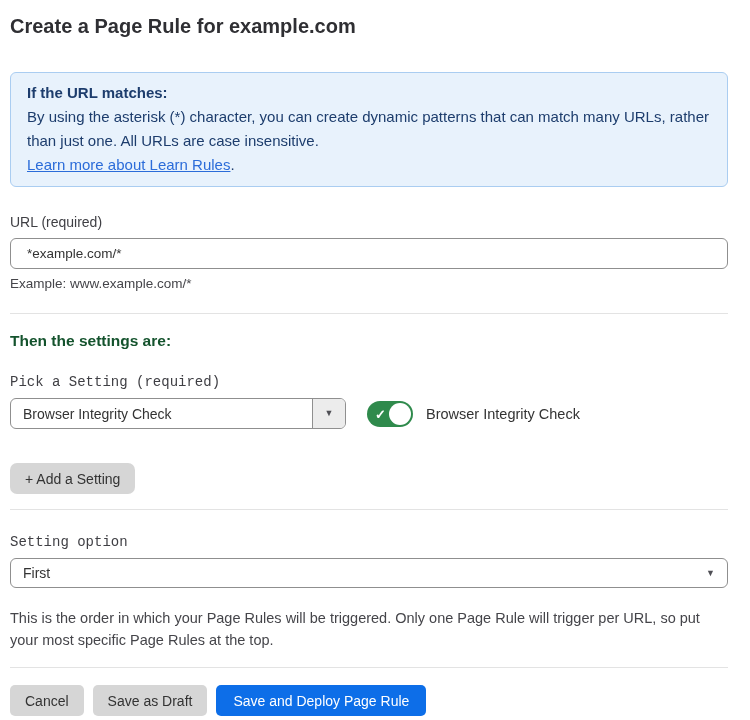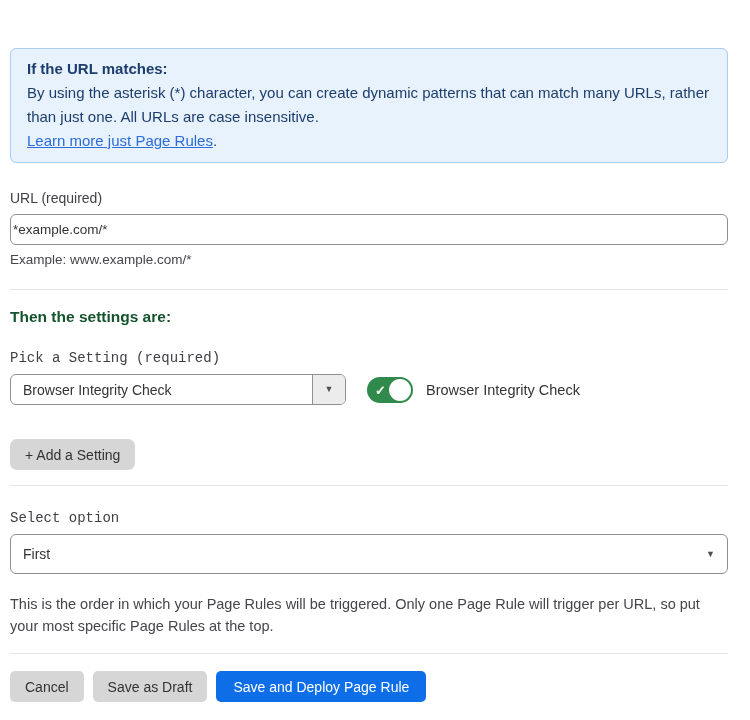--- a/index.html
+++ b/index.html
@@ -44,21 +44,21 @@
     text-decoration:underline;
     cursor:pointer;
   }
   .field-label{
     font-size:14px;color:#3f3f44;margin-bottom:8px;
   }
   .text-input{
     width:100%;height:31px;
     border:1px solid var(--border-gray);
     border-radius:6px;
-    padding:0 2px;
+    padding:0 16px;
     font-family:"Liberation Sans", sans-serif;
     font-size:13.5px;color:var(--text-dark);
     background:#fff;
     outline:none;
     display:block;
   }
   .example-text{font-size:13.5px;color:var(--text-mid);margin-top:7px;}
   .divider{border:none;border-top:1px solid var(--divider);margin:22px 0 0 0;}
   .section-heading{
     font-size:15.5px;font-weight:bold;color:#14532d;margin-top:18px;
@@ -99,21 +99,21 @@
   .gray-btn{
     display:inline-block;border:none;cursor:pointer;
     background:var(--btn-gray);color:var(--text-dark);
     font-family:"Liberation Sans", sans-serif;
     font-size:14px;height:31px;padding:0 15px;
     border-radius:5px;
   }
   .add-setting-btn{margin-top:34px;border-radius:7px;}
   .divider-2{margin-top:15px;}
   .full-select{
-    width:100%;height:40px;
+    width:100%;height:30px;
     border:1px solid var(--border-gray);border-radius:6px;
     display:flex;align-items:center;justify-content:space-between;
     padding:0 12px;background:#fff;cursor:pointer;
     font-size:14px;color:var(--text-dark);
   }
   .help-text{
     font-size:14.5px;color:var(--text-mid);
     line-height:22px;margin-top:19px;
   }
   .divider-3{margin-top:16px;}
@@ -123,25 +123,26 @@
     border:none;cursor:pointer;
     font-family:"Liberation Sans", sans-serif;
     font-size:14px;height:31px;padding:0 17px;border-radius:5px;
   }
 </style>
 </head>
 <body>
 
 <div class="container">
 
+  <h1 class="page-title">Create a Page Rule for example.com</h1>
 
   <div class="info-box">
     <div class="info-heading">If the URL matches:</div>
     <div class="info-body">By using the asterisk (*) character, you can create dynamic patterns that can match many URLs, rather than just one. All URLs are case insensitive.</div>
-    <div><a>Learn more just Page Rules</a><span>.</span></div>
+    <div><a>Learn more about Learn Rules</a><span>.</span></div>
   </div>
 
   <div class="field-label">URL (required)</div>
   <input class="text-input" type="text" value="*example.com/*" style="">
   <div class="example-text">Example: www.example.com/*</div>
 
   <hr class="divider">
 
   <div class="section-heading">Then the settings are:</div>
 
@@ -159,21 +160,21 @@
       <span class="knob"></span>
     </div>
     <div class="toggle-label">Browser Integrity Check</div>
   </div>
 
   <button class="gray-btn add-setting-btn">+ Add a Setting</button>
 
   <hr class="divider divider-2">
 
 
-  <div class="field-label mt-label">Select option</div>
+  <div class="field-label mt-label">Setting option</div>
 
   <div class="full-select">
     <span>First</span>
     <span class="arrow-glyph">▼</span>
   </div>
 
   <div class="help-text">This is the order in which your Page Rules will be triggered. Only one Page Rule will trigger per URL, so put your most specific Page Rules at the top.</div>
 
   <hr class="divider divider-3">
 

